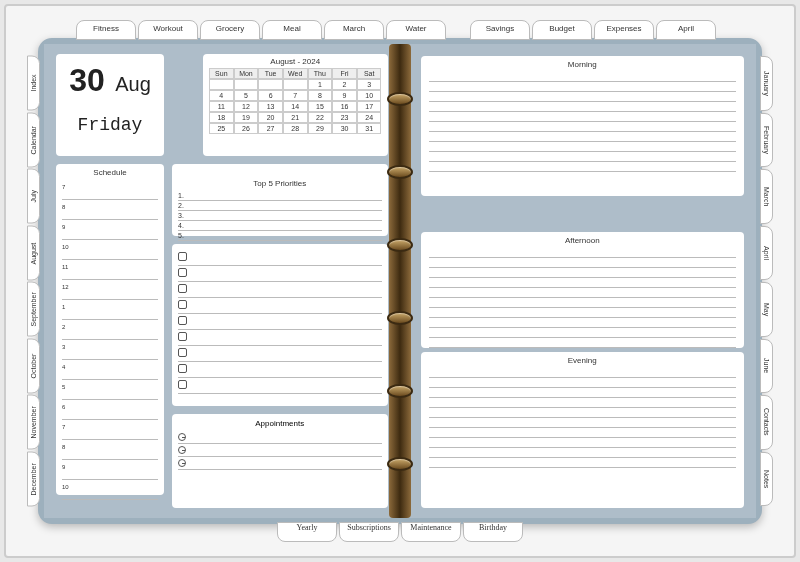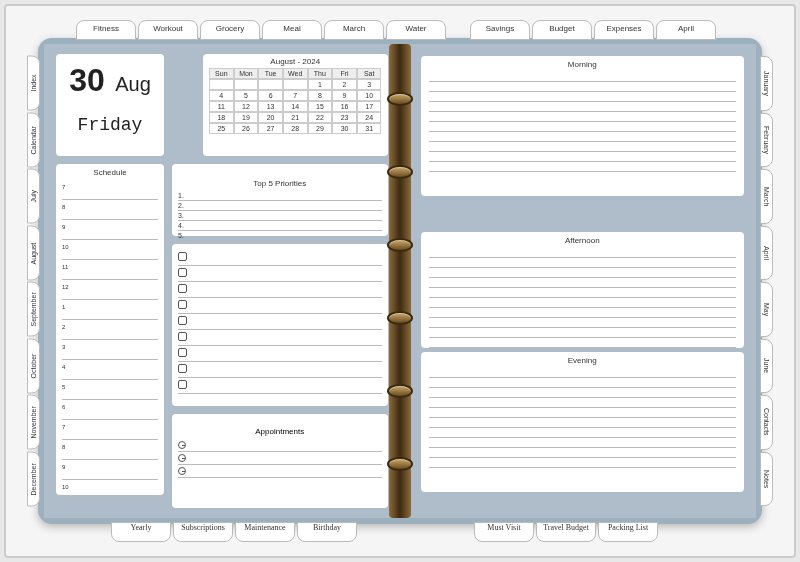--- a/index.html
+++ b/index.html
@@ -189,38 +189,38 @@
     position: absolute;
     left: 128px; top: 200px; right:12px; height: 162px;
     background:#fff; border-radius:4px; padding:6px; font-size:8px;
   }
   .check-row { border-bottom:.5px solid #bbb; padding:2px 0 4px; display:flex; align-items:center; }
   .cbox { width:9px; height:9px; border:1px solid #555; border-radius:2px; margin-right:6px; display:inline-block;}
 
   .appt-block {
     position:absolute;
     left:128px; top:370px; right:12px; bottom:10px;
-    background:#fff; border-radius:4px; padding:13px 6px; font-size:7px;
+    background:#fff; border-radius:4px; padding:5px 6px; font-size:7px;
   }
   .appt-row { border-bottom:.5px solid #bbb; padding:2px 0; display:flex; align-items:center;}
   .clock { width:8px; height:8px; border:1px solid #555; border-radius:50%; margin-right:6px; position:relative;}
   .clock::after{content:""; position:absolute; width:3px; height:1px; background:#555; left:3px; top:3px;}
 
   
   .section {
     position:absolute;
     left:20px; right:12px;
     background:#fff; border-radius:4px;
     padding:4px 8px; font-size:8px; color:#333;
   }
   .section .stitle { text-align:center; font-size:8px; margin-bottom:3px;}
   .lines div { border-bottom:.5px solid #bbb; height:10px; }
   .sec-morning { top:12px; height:140px; }
   .sec-afternoon { top:144px; height:116px;margin-top:44px; }
-  .sec-evening { top:308px; height:140px; }
+  .sec-evening { top:308px; height:156px; }
   .sec-evening { bottom:14px; }
 </style>
 </head>
 <body>
 
 <div class="frame">
 
   <div class="tabs-top">
     <div class="half" id="tabs-top-left">
         <div class="tab-h">Fitness</div>
@@ -236,25 +236,20 @@
         <div class="tab-h">Expenses</div>
         <div class="tab-h">April</div>
       </div>
   </div>
   <div class="tabs-bottom">
     <div class="half" id="tabs-bottom-left">
         <div class="tab-h">Yearly</div>
         <div class="tab-h">Subscriptions</div>
         <div class="tab-h">Maintenance</div>
         <div class="tab-h">Birthday</div>
-      </div>
-    <div class="half" id="tabs-bottom-right">
-        <div class="tab-h">Must Visit</div>
-        <div class="tab-h">Travel Budget</div>
-        <div class="tab-h">Packing List</div>
       </div>
   </div>
   <div class="tabs-left" id="tabs-left">
       <div class="tab-v">Index</div>
       <div class="tab-v">Calendar</div>
       <div class="tab-v">July</div>
       <div class="tab-v">August</div>
       <div class="tab-v">September</div>
       <div class="tab-v">October</div>
       <div class="tab-v">November</div>

